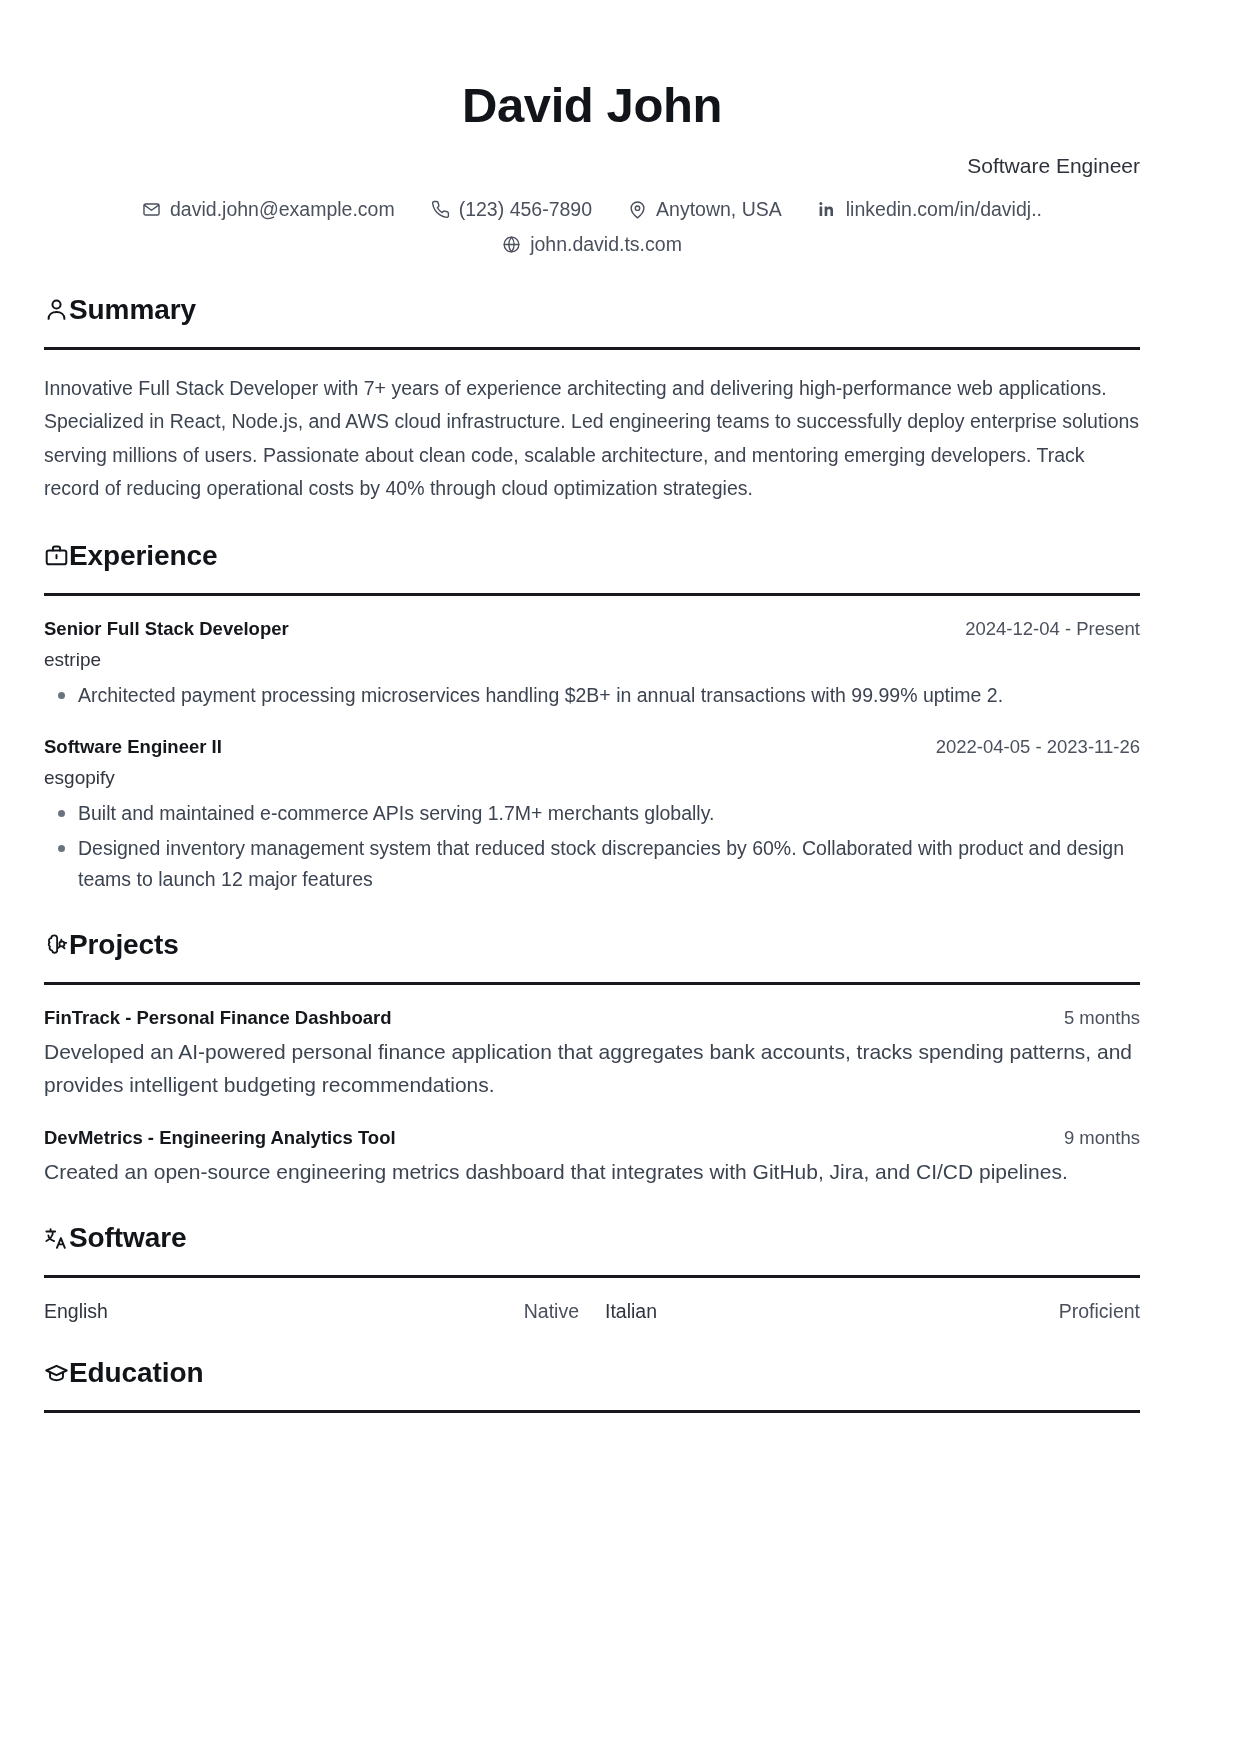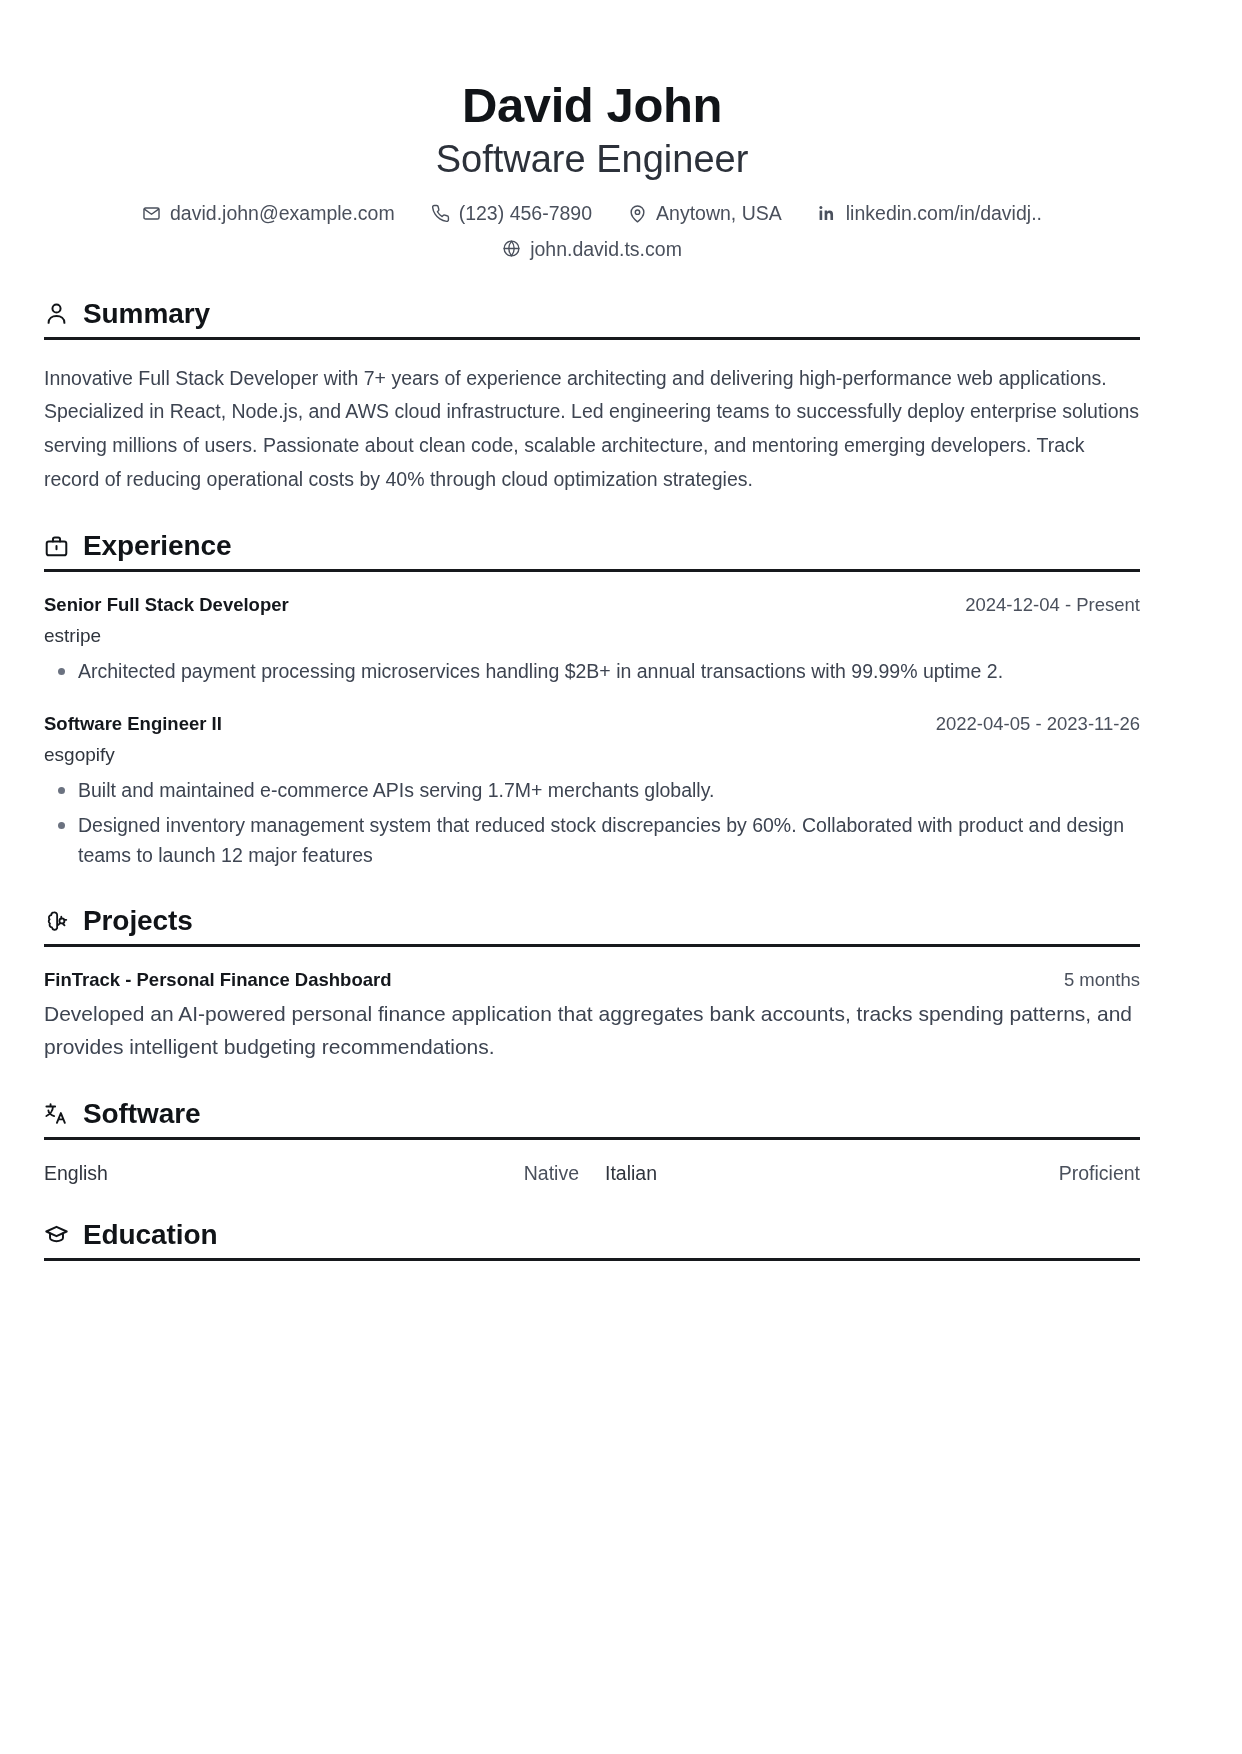--- a/index.html
+++ b/index.html
@@ -22,25 +22,26 @@
   
   .header { text-align: center; }
   .name {
     font-size: 49px;
     font-weight: 700;
     letter-spacing: -0.4px;
     color: #111418;
     line-height: 1.12;
   }
   .title {
-    font-size: 38px;
+    font-size: 21px;
     font-weight: 400;
     color: #2c313a;
-    margin-top: 4px;
+    margin-top: 20px;
     line-height: 1.2;
+    text-align: right;
   }
   .contact-row {
     display: flex;
     flex-wrap: wrap;
     justify-content: center;
     align-items: center;
     gap: 0px 36px;
     margin-top: 16px;
   }
   .contact-item {
@@ -54,22 +55,21 @@
   }
   .contact-item .ico { display: inline-flex; align-items: center; }
   .contact-item svg { display: block; }
   .contact-row.second { margin-top: 5px; }
 
   
   .section { margin-top: 34px; }
   .section-head {
     display: flex;
     align-items: center;
-    gap: 14px;
-    padding-bottom: 7px;
+    padding-bottom: 21px;
   }
   .section-head .sico { display: inline-flex; align-items: center; color: #111418; }
   .section-title {
     font-size: 28px;
     font-weight: 700;
     color: #111418;
     letter-spacing: -0.1px;
   }
   .rule {
     height: 3px;
@@ -292,20 +292,27 @@
     <div class="rule"></div>
 
     <div class="entry">
       <div class="entry-top">
         <span class="entry-role">FinTrack - Personal Finance Dashboard</span>
         <span class="entry-date">5 months</span>
       </div>
       <div class="entry-desc">Developed an AI-powered personal finance application that aggregates bank accounts, tracks spending patterns, and provides intelligent budgeting recommendations.</div>
     </div>
 
+    <div class="entry">
+      <div class="entry-top">
+        <span class="entry-role">DevMetrics - Engineering Analytics Tool</span>
+        <span class="entry-date">9 months</span>
+      </div>
+      <div class="entry-desc">Created an open-source engineering metrics dashboard that integrates with GitHub, Jira, and CI/CD pipelines.</div>
+    </div>
   </div>
 
   <div class="section">
     <div class="section-head">
       <span class="sico">
         <svg width="25" height="25" viewBox="0 0 24 24" fill="none" stroke="#111418" stroke-width="1.8" stroke-linecap="round" stroke-linejoin="round">
           <path d="M2.3 5.3h8.4M6.3 3.1v2.2M8.6 5.3c0 4-3 7.6-6.3 9.1M4.2 9.1c0 2.2 2.7 4.6 5.6 5.4"></path>
           <path d="M12.4 21l3.8-9.4 3.8 9.4M13.8 17.6h4.8"></path>
         </svg>
       </span>

